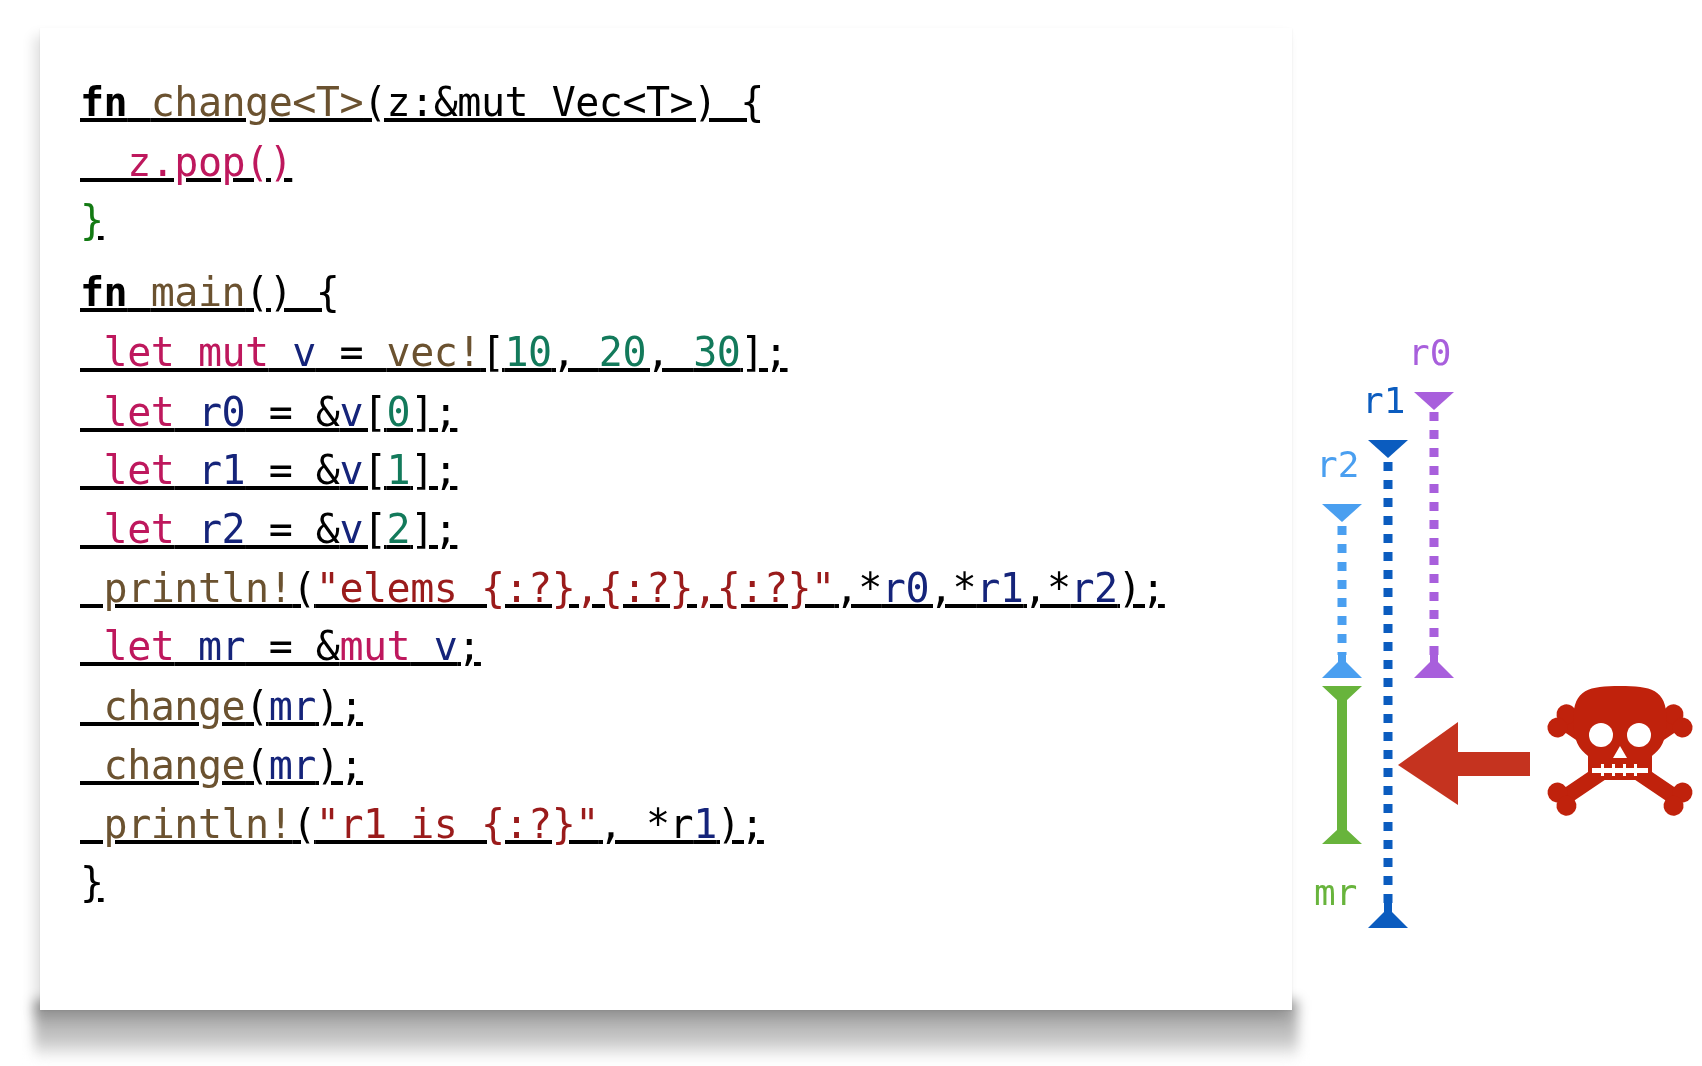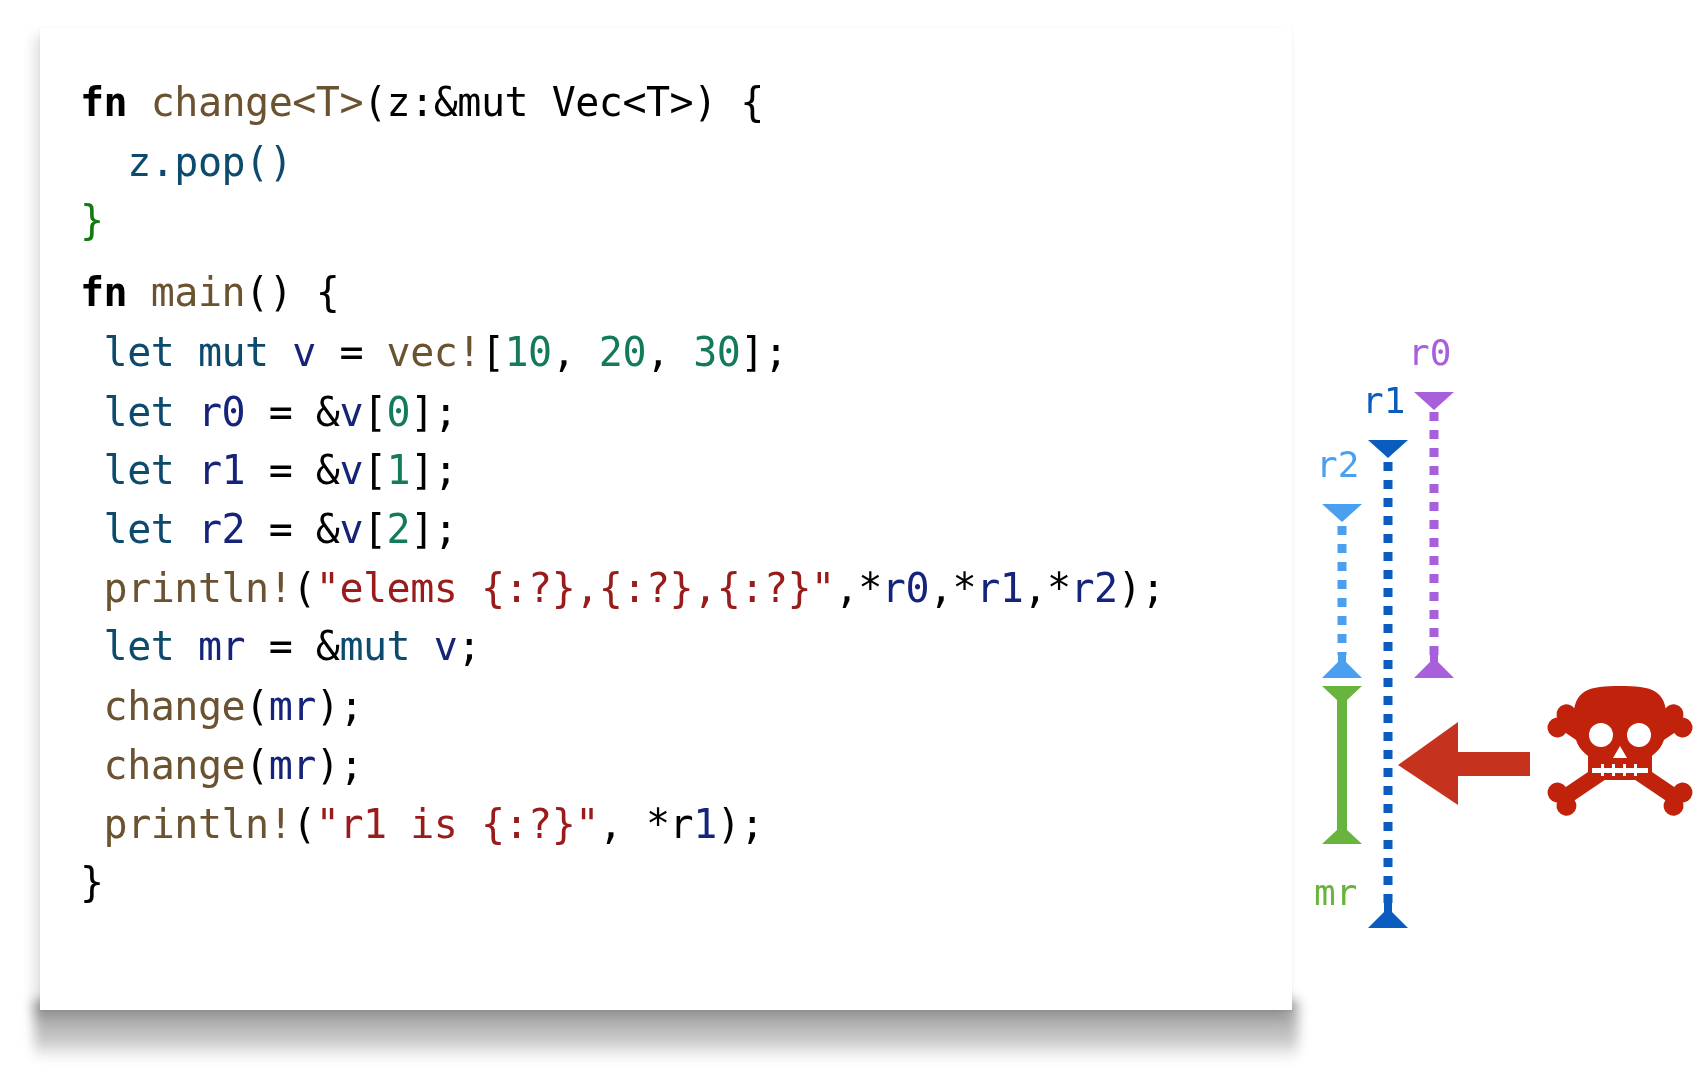--- a/index.html
+++ b/index.html
@@ -7,24 +7,24 @@
   .shadow-base {
     position:absolute; left:34px; top:60px; width:1264px; height:1000px;
     background:linear-gradient(to bottom, #ffffff 0%, #ffffff 94%, #9a9a9a 94%, #c8c8c8 98%, #ffffff 100%);
     filter:blur(6px); border-radius:6px;
   }
   .card {
     position:absolute; left:40px; top:28px; width:1252px; height:982px;
     background:#ffffff; box-shadow:-6px 8px 12px rgba(0,0,0,0.12), 0 1px 2px rgba(0,0,0,0.08);
   }
   .code { position:absolute; left:80px; top:0; font-size:40px; white-space:pre; }
-  .line { position:absolute; left:0; height:64px; line-height:64px; letter-spacing:-0.5px; }
+  .line { position:absolute; left:0; height:64px; line-height:64px; letter-spacing:-0.5px;text-decoration:underline; }
   .kw { font-weight:bold; color:#000000; }
   .fn { color:#6b5230; }
-  .blue { color:#0c4a6e; }
+  .blue { color:#be185d; }
   .var { color:#15247a; }
   .num { color:#137a5b;text-align:center; }
   .str { color:#9a1b1b; }
   .plain { color:#000000; }
   .green { color:#137a13; }
 
   .diagram { position:absolute; left:0; top:0; width:1702px; height:1066px; }
   .lbl { position:absolute; font-family:"DejaVu Sans Mono", monospace; font-size:36px; }
 </style>
 </head>

